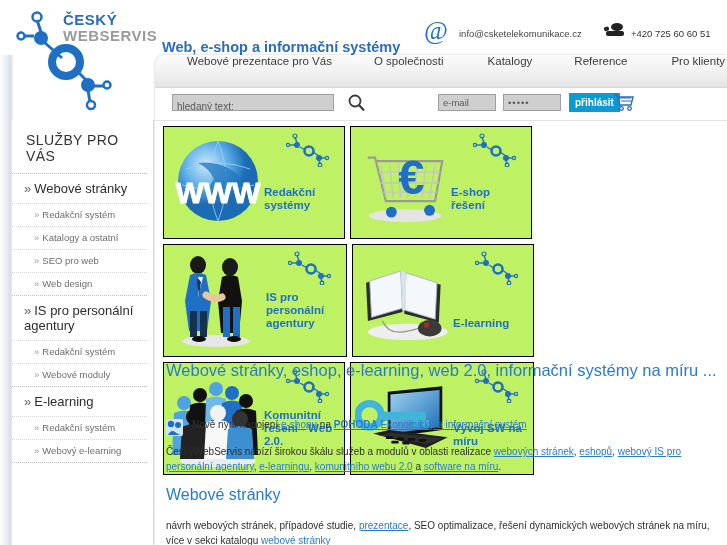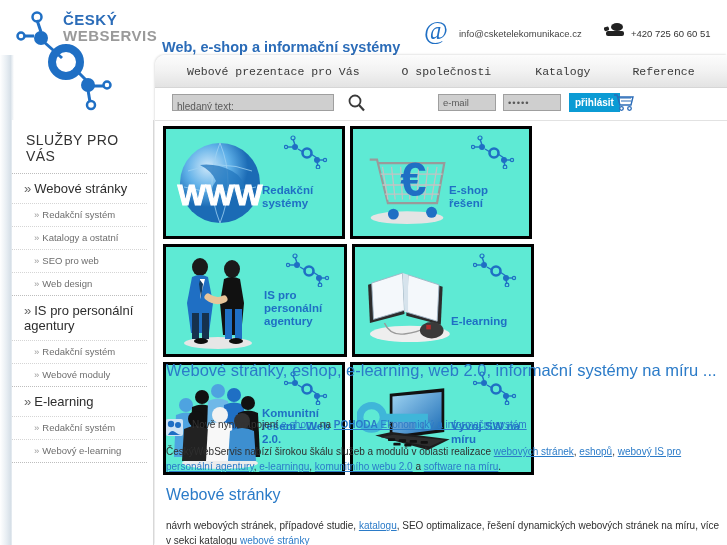--- a/index.html
+++ b/index.html
@@ -72,23 +72,22 @@
     box-shadow: -1px -1px 2px rgba(0,0,0,0.10);
   }
   .nav-bar {
     position: absolute; left: 155px; top: 55px; width: 572px; height: 33px;
     background: linear-gradient(to bottom, #fcfcfc 0%, #f2f2f2 50%, #e3e3e3 100%);
     border-top-left-radius: 10px;
     border-bottom: 1px solid #d6d6d6;
     box-sizing: border-box;
   }
   .nav-items {
-    display: flex; height: 32px; align-items: center;
+    display: flex; height: 32px; align-items: flex-start;
     padding-left: 16px;
-    font-family: Liberation Mono, monospace;
   }
   .nav-item {
     font-size: 11.5px; color: #3a3a3a; white-space: nowrap; cursor: pointer;
   }
   .nav-item:nth-child(1) { margin-left: 16px; }
   .nav-item:nth-child(2) { margin-left: 42px; }
   .nav-item:nth-child(3) { margin-left: 44px; }
   .nav-item:nth-child(4) { margin-left: 42px; }
   .nav-item:nth-child(5) { margin-left: 44px; }
 
@@ -170,22 +169,22 @@
   }
   .sb-sub .chev { color: #9a9a9a; margin-right: 3px; }
 
   
   .tiles {
     position: absolute; left: 163px; top: 126px; width: 556px;
     display: flex; flex-wrap: wrap; gap: 5px;
   }
   .tile {
     width: 182px; height: 113px;
-    border: 3px solid #000000;
-    background: #5eead4;
+    border: 1px solid #000000;
+    background: #bef264;
     position: relative;
     overflow: hidden;
     cursor: pointer;
     box-sizing: border-box;
   }
   .tile:nth-child(3n) { width: 184px; }
   .tile-label {
     position: absolute; right: 6px; bottom: 26px;
     width: 74px;
     font-size: 11.5px; font-weight: bold; color: #1f6fc4;
@@ -601,16 +600,16 @@
     </div>
   </div>
 
   <div class="para">
     <span>ČeskýWebServis nabízí širokou škálu služeb a modulů v oblasti realizace </span><a>webových stránek</a><span>, </span><a>eshopů</a><span>, </span><a>webový IS pro personální agentury</a><span>, </span><a>e-learningu</a><span>, </span><a>komunitního webu 2.0</a><span> a </span><a>software na míru</a><span>.</span>
   </div>
 
   <h2 class="h2">Webové stránky</h2>
 
   <div class="para2">
-    <span>návrh webových stránek, případové studie, </span><a>katalogu</a><span>, SEO optimalizace, řešení dynamických webových stránek na míru, více v sekci katalogu </span><a class="link-plain">webové stránky</a>
+    <span>návrh webových stránek, případové studie, </span><a>prezentace</a><span>, SEO optimalizace, řešení dynamických webových stránek na míru, více v sekci katalogu </span><a class="link-plain">webové stránky</a>
   </div>
 
 </div>
 
 </body></html>

